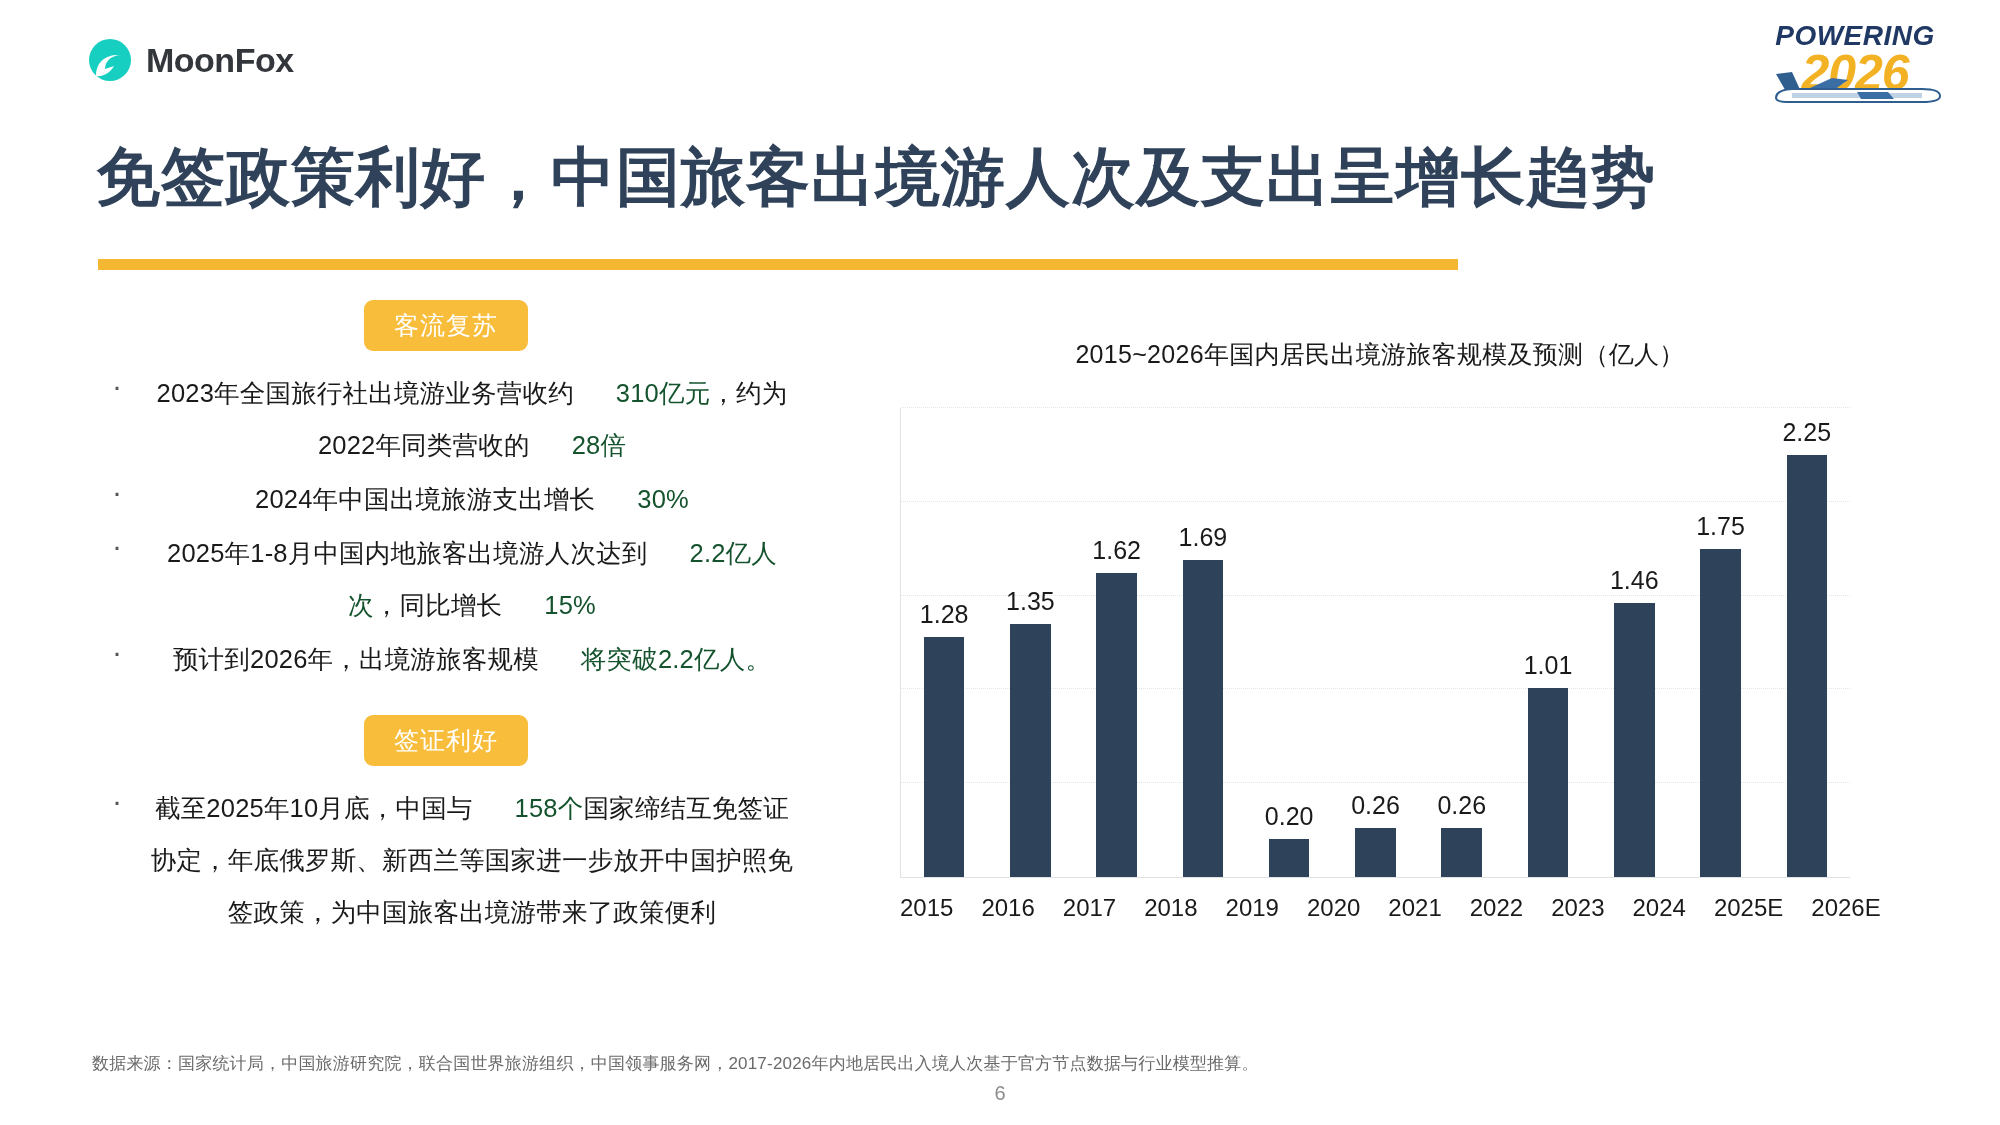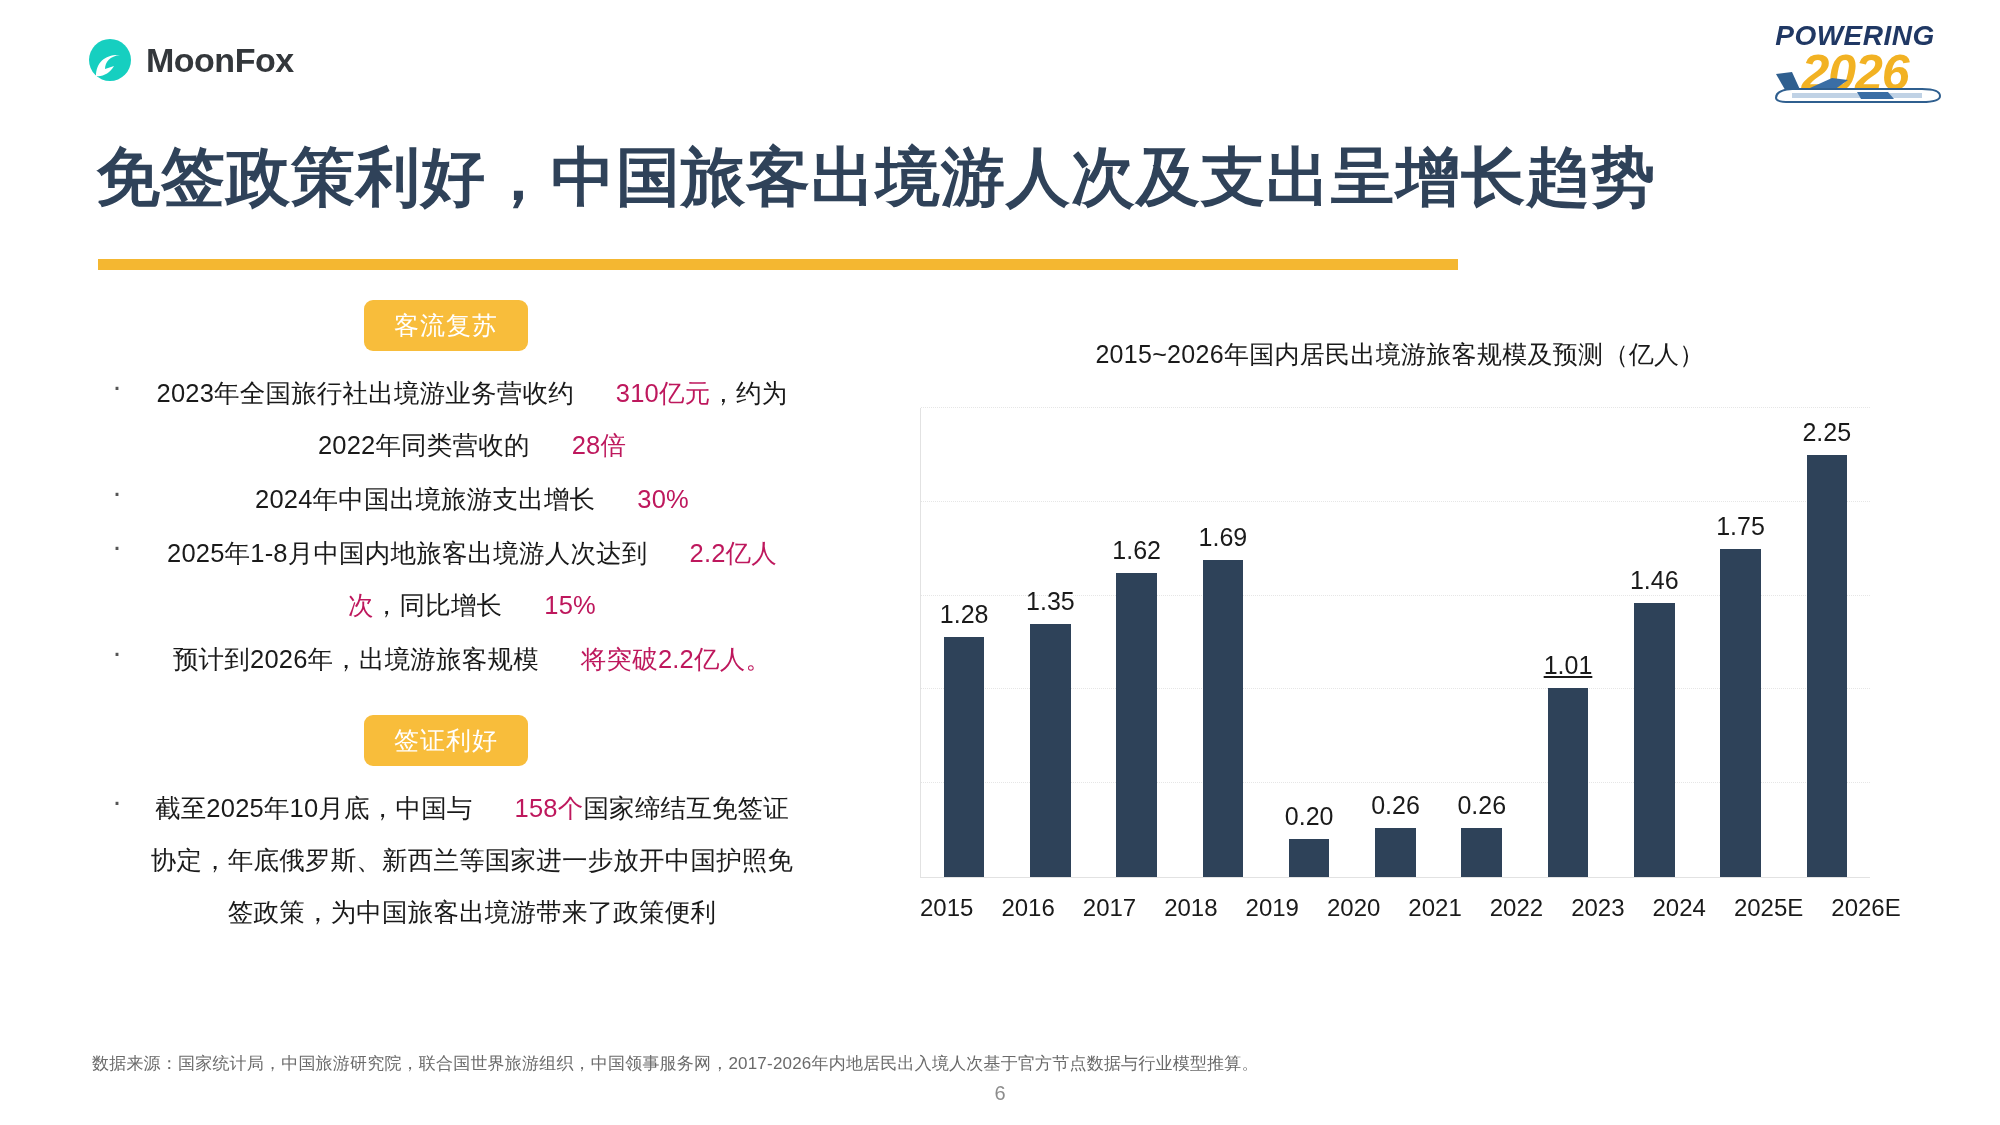--- a/index.html
+++ b/index.html
@@ -51,24 +51,24 @@
   .bullet-list { list-style:none; }
   .bullet {
     position:relative; padding-left:52px;
     font-size:25.5px; line-height:52px; color:#1a1a1a;
     margin-bottom:2px; letter-spacing:0.2px;
   }
   .bullet::before {
     content:"·"; position:absolute; left:16px; top:-7px;
     font-size:30px; color:#555; line-height:52px;
   }
-  .hl { color:#be185d;padding-left:42px; }
-
-  
-  .chart-wrap { position:absolute; left:900px; top:338px; width:1060px; height:620px; }
+  .hl { color:#14532d;padding-left:42px; }
+
+  
+  .chart-wrap { position:absolute; left:880px; top:338px; width:1060px; height:620px; }
   .chart-title {
     position:absolute; left:0; top:0; width:1000px; text-align:center;
     font-size:25px; color:#1a1a1a; letter-spacing:0.3px;
   }
   .plot {
     position:absolute; left:20px; top:70px; width:950px; height:470px;
     border-left:1.5px solid #e2e2e2; border-bottom:1.5px solid #e2e2e2;
   }
   .gridline {
     position:absolute; left:0; width:100%; height:0;
@@ -183,21 +183,21 @@
         </div>
         <div class="bar-slot">
           <div class="bar-label" style="bottom: calc(10.4% + 8px);">0.26</div>
           <div class="bar" style="height: 10.4%; background: rgb(46, 66, 89);"></div>
         </div>
         <div class="bar-slot">
           <div class="bar-label" style="bottom: calc(10.4% + 8px);">0.26</div>
           <div class="bar" style="height: 10.4%; background: rgb(46, 66, 89);"></div>
         </div>
         <div class="bar-slot">
-          <div class="bar-label" style="bottom: calc(40.4% + 8px); text-decoration: underline;">1.01</div>
+          <div class="bar-label" style="bottom: calc(40.4% + 8px);">1.01</div>
           <div class="bar" style="height: 40.4%; background: rgb(46, 66, 89);"></div>
         </div>
         <div class="bar-slot">
           <div class="bar-label" style="bottom: calc(58.4% + 8px);">1.46</div>
           <div class="bar" style="height: 58.4%; background: rgb(46, 66, 89);"></div>
         </div>
         <div class="bar-slot">
           <div class="bar-label" style="bottom: calc(70% + 8px);">1.75</div>
           <div class="bar" style="height: 70%; background: rgb(46, 66, 89);"></div>
         </div>

